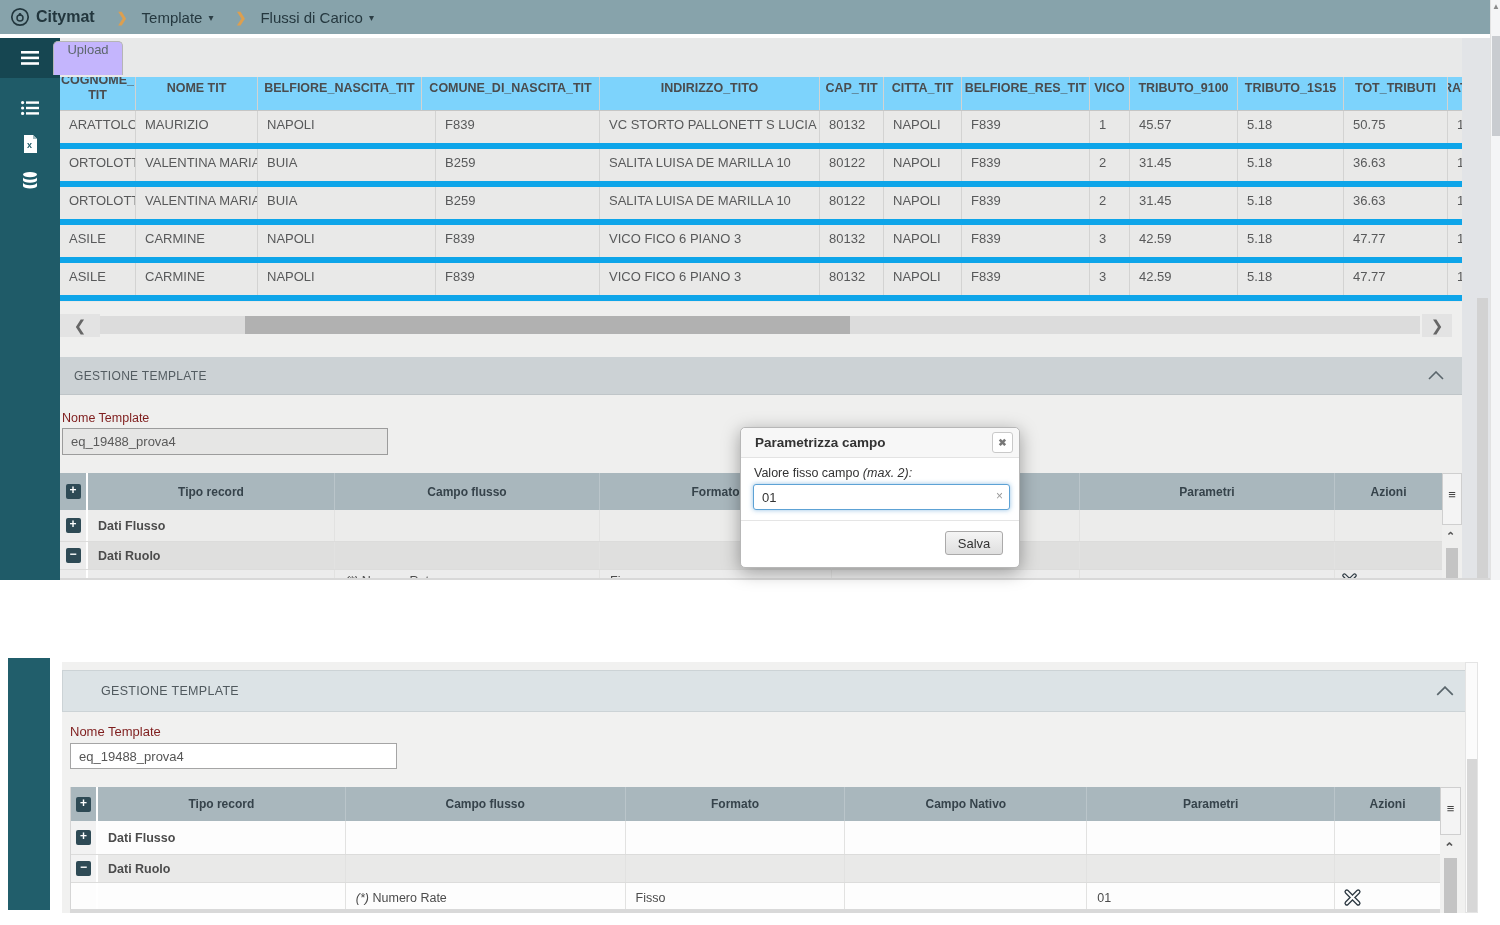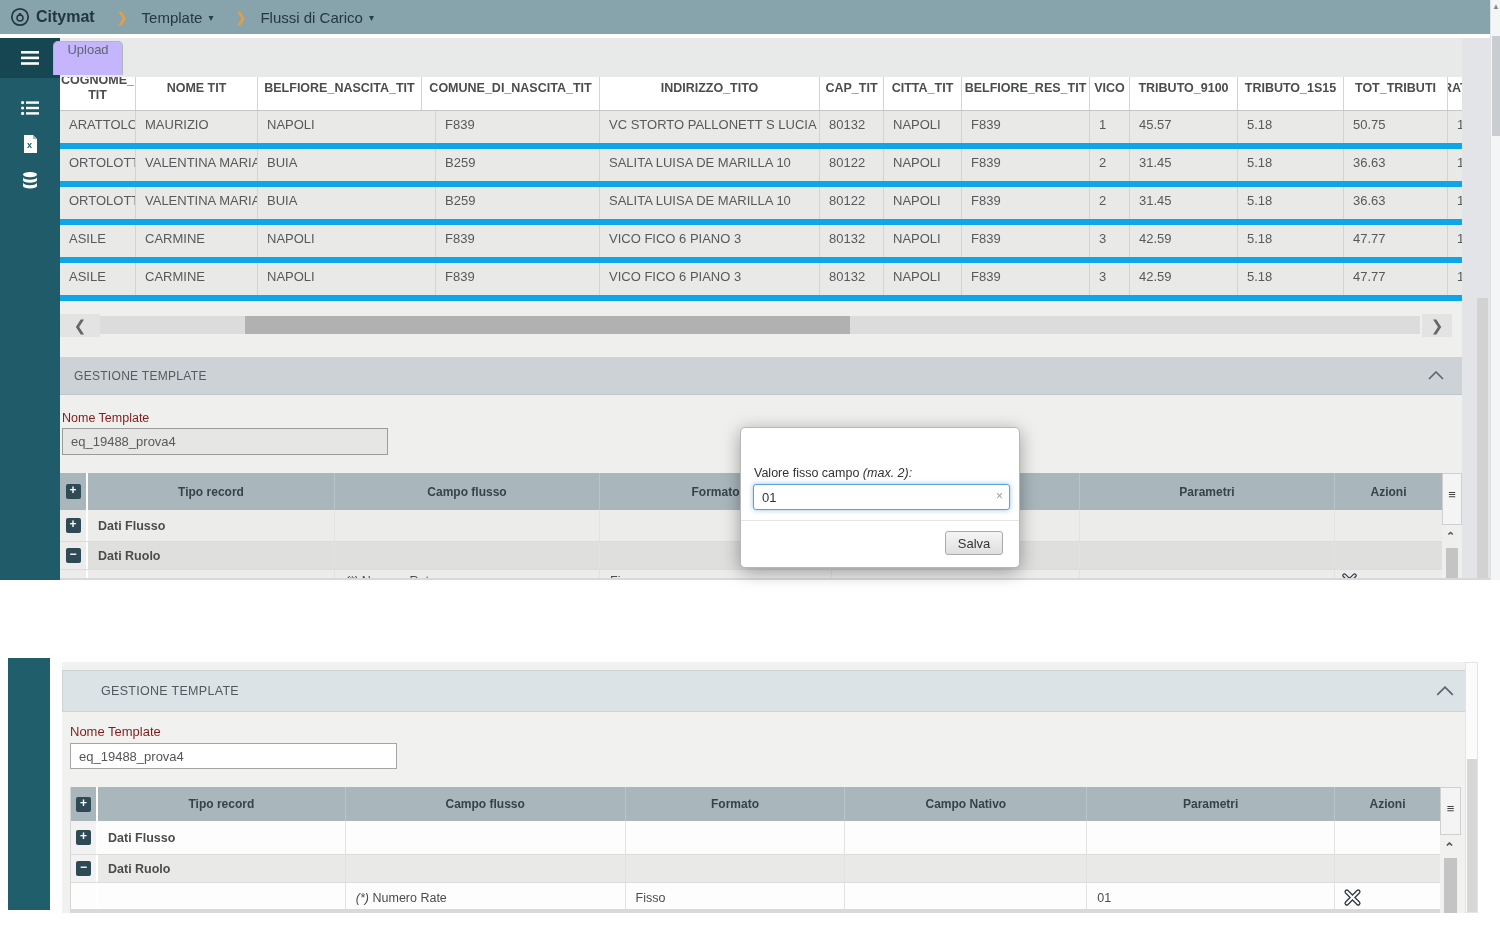--- a/index.html
+++ b/index.html
@@ -30,21 +30,21 @@
   .content-bg { left:60px; top:38px; width:1430px; height:542px; background:#e8e9e9; }
   .right-band { left:1462px; top:38px; width:28px; height:542px; background:#e2e4e7; }
   .right-band-thumb { position:absolute; left:15px; top:260px; width:11px; height:282px; background:#d2d2d2; }
   .upload-tab { left:53px; top:41px; width:70px; height:34px; background:#c4b5fd; border:1px solid #b5b5b5; border-bottom:none; border-radius:5px 5px 0 0; color:#5d676d; font-size:13px; display:flex; align-items:flex-start; justify-content:center; cursor:pointer; }
   .panel1 { left:60px; top:77px; width:1402px; height:503px; background:#efefee; }
 
   
   .ft-wrap { left:60px; top:77px; width:1402px; height:225px; overflow:hidden; background:#e9e9e8; }
   .ft { margin-top:-12px; }
   .ftr { display:flex; height:38px; background:#e9e9e8; border-bottom:6px solid #0ea5e9; }
-  .fth { display:flex; height:46px; background:#ffffff; border-bottom:1px solid #c6c6c5; }
+  .fth { display:flex; height:46px; background:#7dd3fc; border-bottom:1px solid #c6c6c5; }
   .ftc { border-right:1px solid #d3d3d2; padding:6px 4px 0 9px; font-size:13px; color:#58595a; overflow:hidden; white-space:nowrap; }
   .fth .ftc { font-weight:bold; color:#4a4c4e; font-size:12.5px; display:flex; align-items:center; justify-content:center; text-align:center; padding:0 2px; white-space:nowrap; }
   .fth .c0 { white-space:normal; line-height:15px; }
   .c0{width:76px;} .c1{width:122px;} .c2{width:178px;} .c3{width:164px;} .c4{width:220px;}
   .c5{width:64px;} .c6{width:78px;} .c7{width:128px;} .c8{width:40px;} .c9{width:108px;}
   .c10{width:106px;} .c11{width:104px;} .c12{width:14px; border-right:none;}
 
   
   .hs-btn { top:314px; height:23px; width:40px; background:#e3e3e3; color:#666; font-size:15px; display:flex; align-items:center; justify-content:center; cursor:pointer; }
   .hs-track { left:100px; top:316px; width:1320px; height:18px; background:#dcdcdc; }
@@ -342,20 +342,26 @@
     </div>
   </div>
   <div class="abs colmenu" style="left:1442px; top:473px; width:20px; height:52px;">
     <span style="font-size:13px; color:#444; line-height:10px;">≡</span>
   </div>
   <div class="abs vmini-ch" style="left:1446px; top:530px;">⌃</div>
   <div class="abs vmini-thumb" style="left:1446px; top:548px; width:12px; height:32px;"></div>
   <div class="abs" style="left:60px; top:578px; width:1430px; height:2px; background:#d8d8d8;"></div>
 
   <div class="abs modal">
+    <div class="modal-head">
+      <span class="modal-title">Parametrizza campo</span>
+      <div class="modal-close">
+          <span>✖</span>
+        </div>
+    </div>
     <div class="modal-label">
       <span>Valore fisso campo</span>&nbsp;<span class="ital">(max. 2):</span>
     </div>
     <div class="modal-input-wrap">
       <input class="modal-input" value="01" style="">
       <span class="modal-clear">×</span>
     </div>
     <div class="modal-foot">
       <div class="btn-salva">
           <span>Salva</span>

